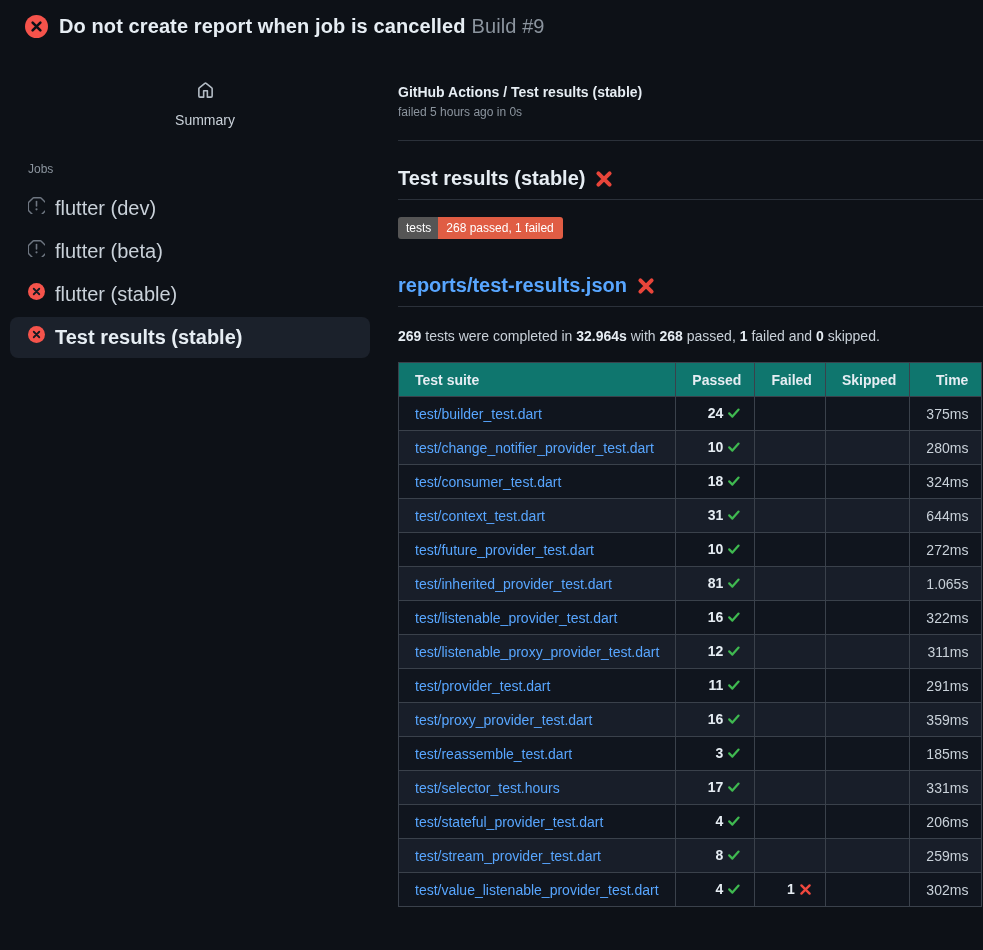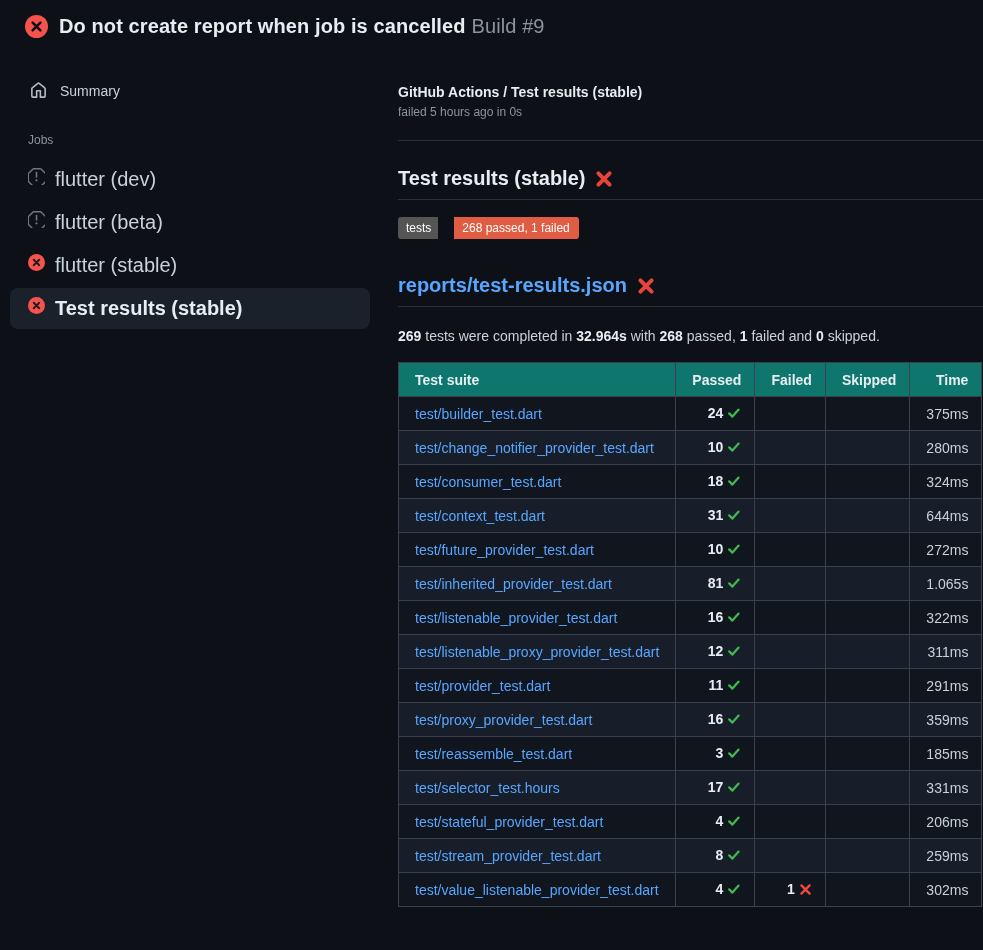--- a/index.html
+++ b/index.html
@@ -30,20 +30,21 @@
   
   .layout { display: flex; align-items: flex-start; }
 
   
   .sidebar { width: 380px; flex: none; padding-top: 24px; }
   .side-summary {
     display: flex; align-items: center; gap: 13px;
     padding: 8px 0 8px 30px;
     font-size: 14px; color: #c9d1d9;
     cursor: pointer;
+    flex-direction: column;
   }
   .jobs-label {
     font-size: 12px; color: #8b949e;
     padding: 26px 0 10px 28px;
   }
   .side-item {
     display: flex; gap: 10px;
     margin: 2px 10px;
     padding: 9px 8px 9px 18px;
     border-radius: 8px;
@@ -73,21 +74,21 @@
   h2.report-title { margin-top: 35px; }
   h2.report-title a { color: #58a6ff; text-decoration: none; cursor: pointer; }
 
   .badge {
     display: inline-flex; margin-top: 17px;
     font-size: 12px; font-weight: 400; color: #ffffff;
     border-radius: 3px; overflow: hidden;
     line-height: 1;
   }
   .badge .badge-l { padding: 5px 7px 5px 8px; }
-  .badge .badge-r { padding: 5px 9px 5px 8px; margin-left: 16px; }
+  .badge .badge-r { padding: 5px 9px 5px 8px; }
 
   .summary-line { font-size: 14px; color: #c9d1d9; margin-top: 21px; }
   .summary-line b { color: #e6edf3; }
 
   
   table.results {
     margin-top: 18px;
     border-collapse: collapse;
     width: 555px;
     font-size: 14px;

